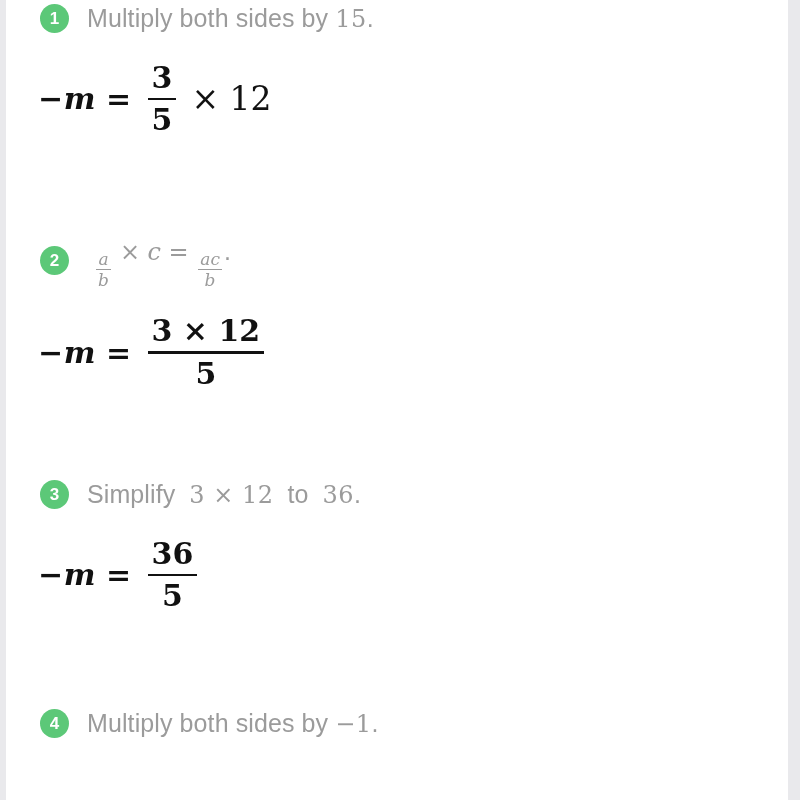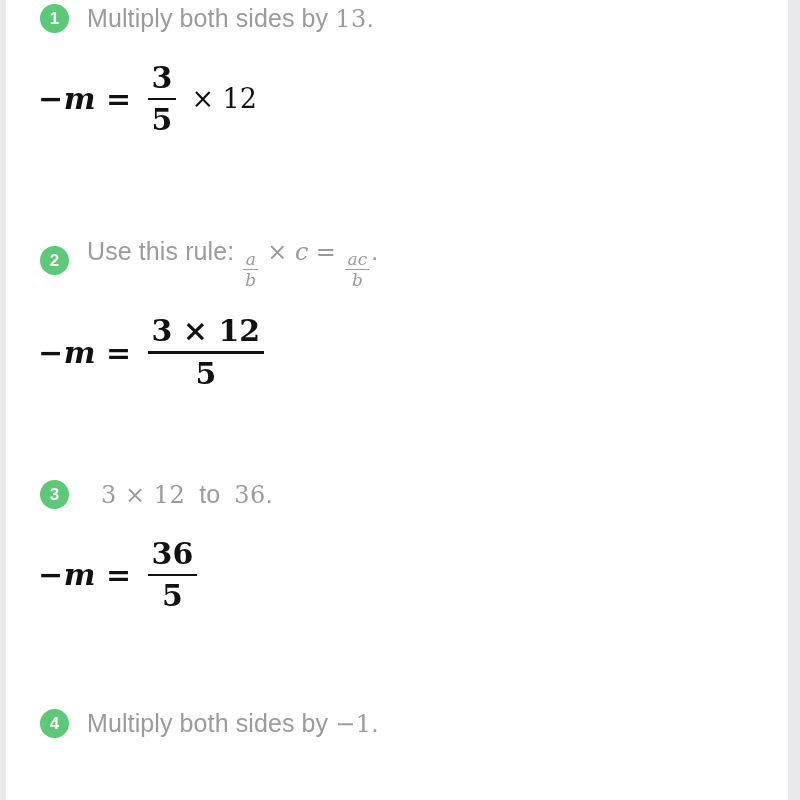--- a/index.html
+++ b/index.html
@@ -121,59 +121,58 @@
   }
   .dfrac .num { padding: 0 4px; white-space: nowrap; }
   .dfrac .den { padding: 0 4px; white-space: nowrap; }
   .dfrac .bar {
     width: 100%;
     height: 2.5px;
     background: #111111;
     margin: 3px 0;
   }
   .eq-tail {
-    font-size: 27px;
+    font-size: 33px;
     font-weight: 700;
     margin-left: 15px;
     white-space: nowrap;
   }
   .times { font-style: normal; font-weight: 400; }
 </style>
 </head>
 <body>
 
 <div class="page-card">
   <div class="steps">
 
     <div class="step-row" style="padding-top:4px;">
       <div class="badge">1</div>
       <div class="step-label">
         <span>Multiply both sides by</span>
         <span class="sp"></span>
-        <span class="mathtext">13</span>
+        <span class="mathtext">15</span>
         <span>.</span>
       </div>
     </div>
 
     <div class="equation" style="margin-top:28px;">
       <span class="eq-lhs">
         <span>−m</span><span class="eqsign">=</span>
       </span>
       <span class="dfrac">
         <span class="num">3</span>
         <span class="bar"></span>
         <span class="den">5</span>
       </span>
       <span class="eq-tail times">× 12</span>
     </div>
 
     <div class="step-row" style="margin-top:100px;">
       <div class="badge">2</div>
       <div class="step-label">
-        <span>Use this rule:</span>
         <span class="sp"></span>
         <span class="ifrac">
           <span class="num">a</span>
           <span class="bar"></span>
           <span class="den">b</span>
         </span>
         <span class="sp"></span>
         <span class="mathtext">×</span>
         <span class="sp"></span>
         <span class="mathtext" style="font-style:italic;">c</span>
@@ -196,20 +195,21 @@
       <span class="dfrac">
         <span class="num">3 × 12</span>
         <span class="bar"></span>
         <span class="den">5</span>
       </span>
     </div>
 
     <div class="step-row" style="margin-top:90px;">
       <div class="badge">3</div>
       <div class="step-label">
+        <span>Simplify</span>
         <span class="sp"></span>
         <span class="sp"></span>
         <span class="mathtext">3 × 12</span>
         <span class="sp"></span>
         <span class="sp"></span>
         <span>to</span>
         <span class="sp"></span>
         <span class="sp"></span>
         <span class="mathtext">36</span>
         <span>.</span>

